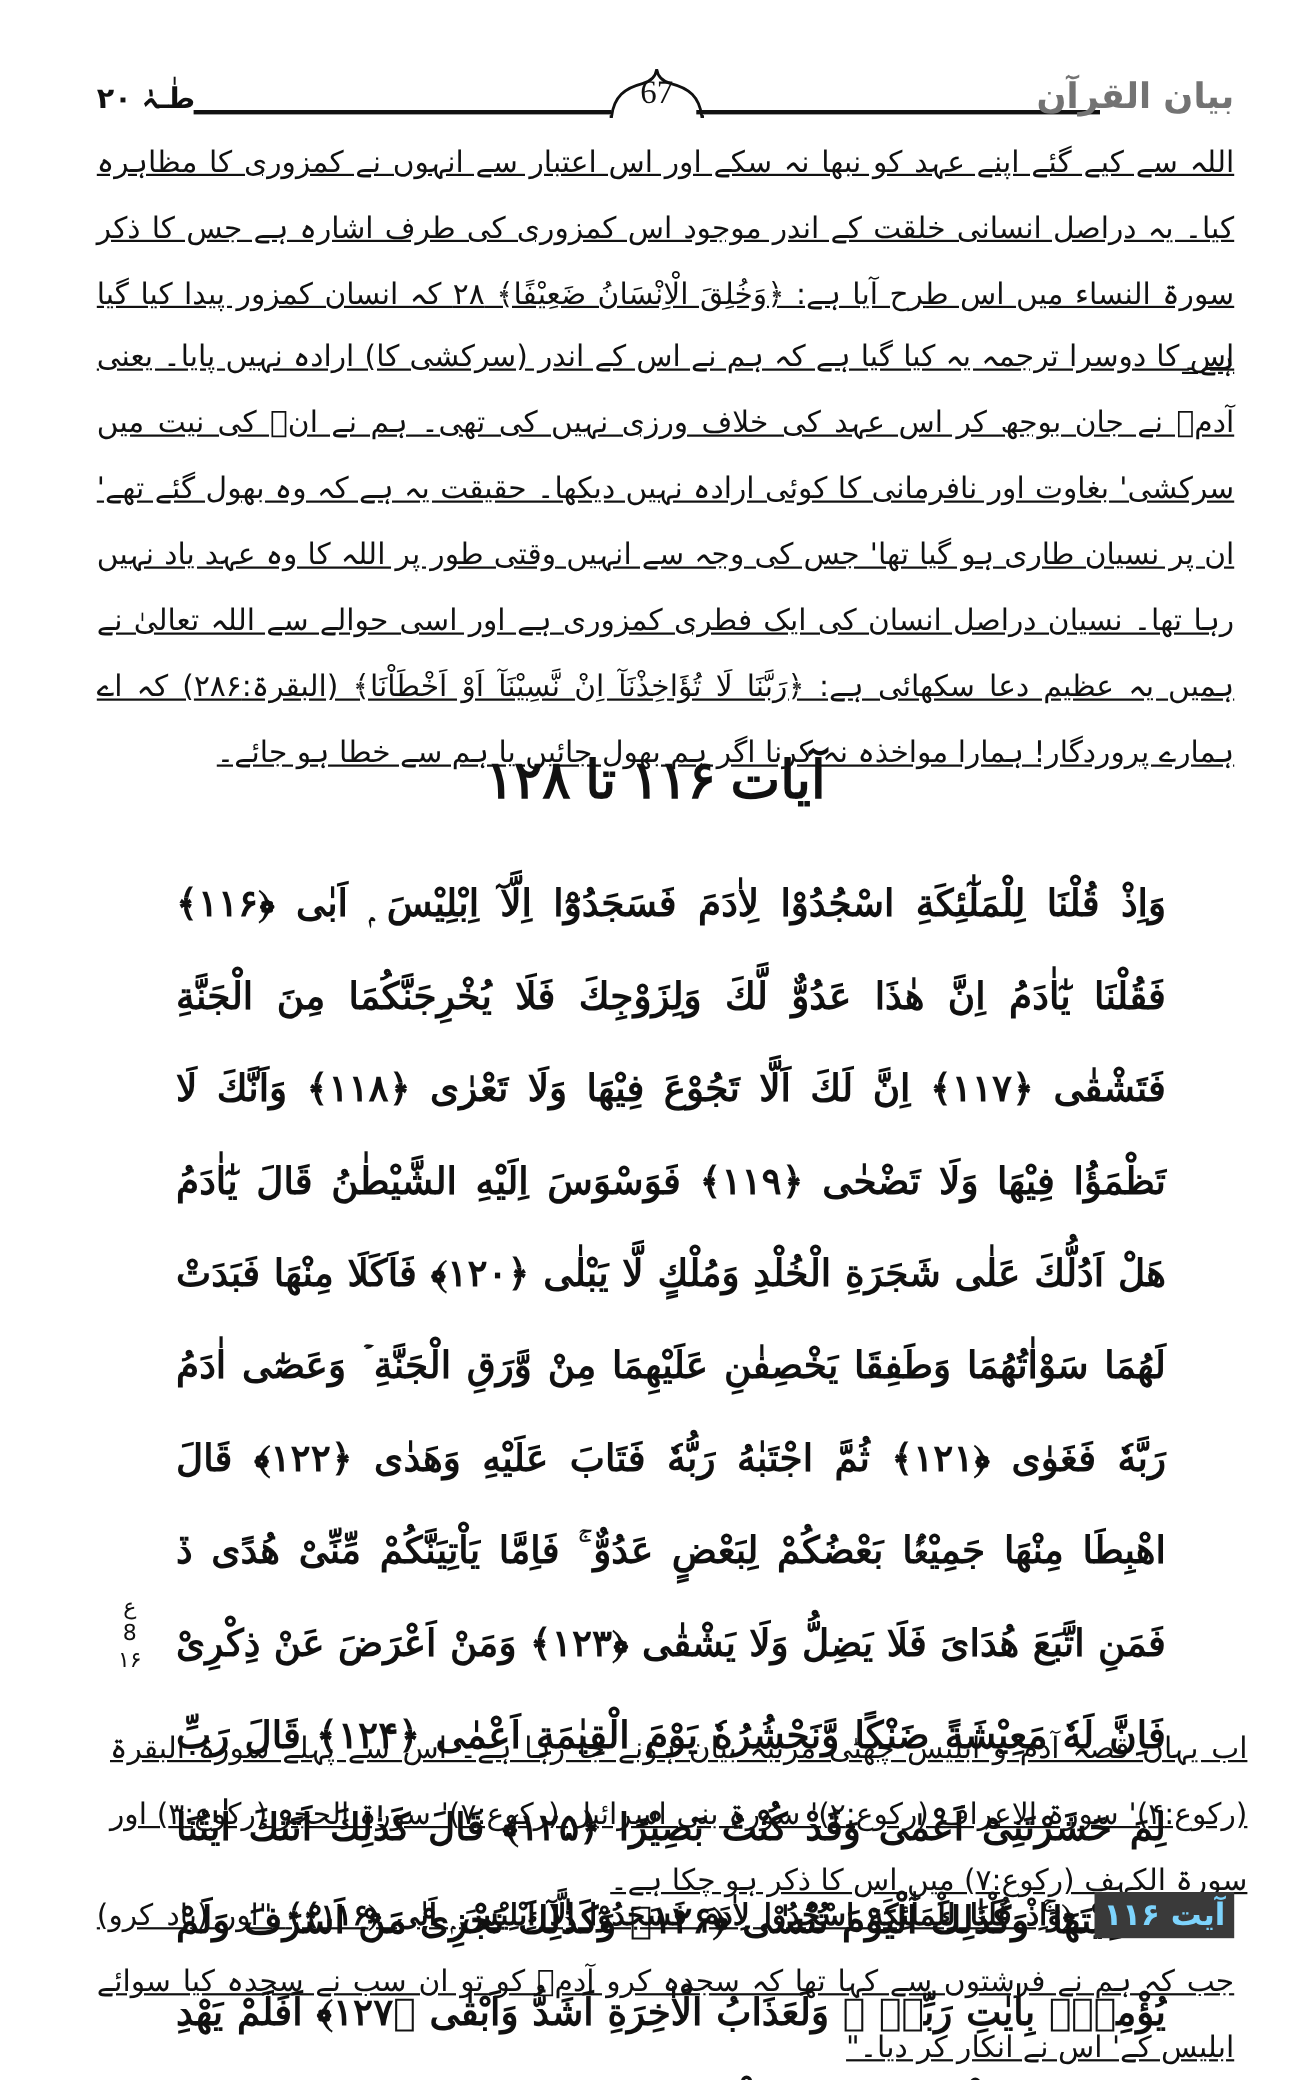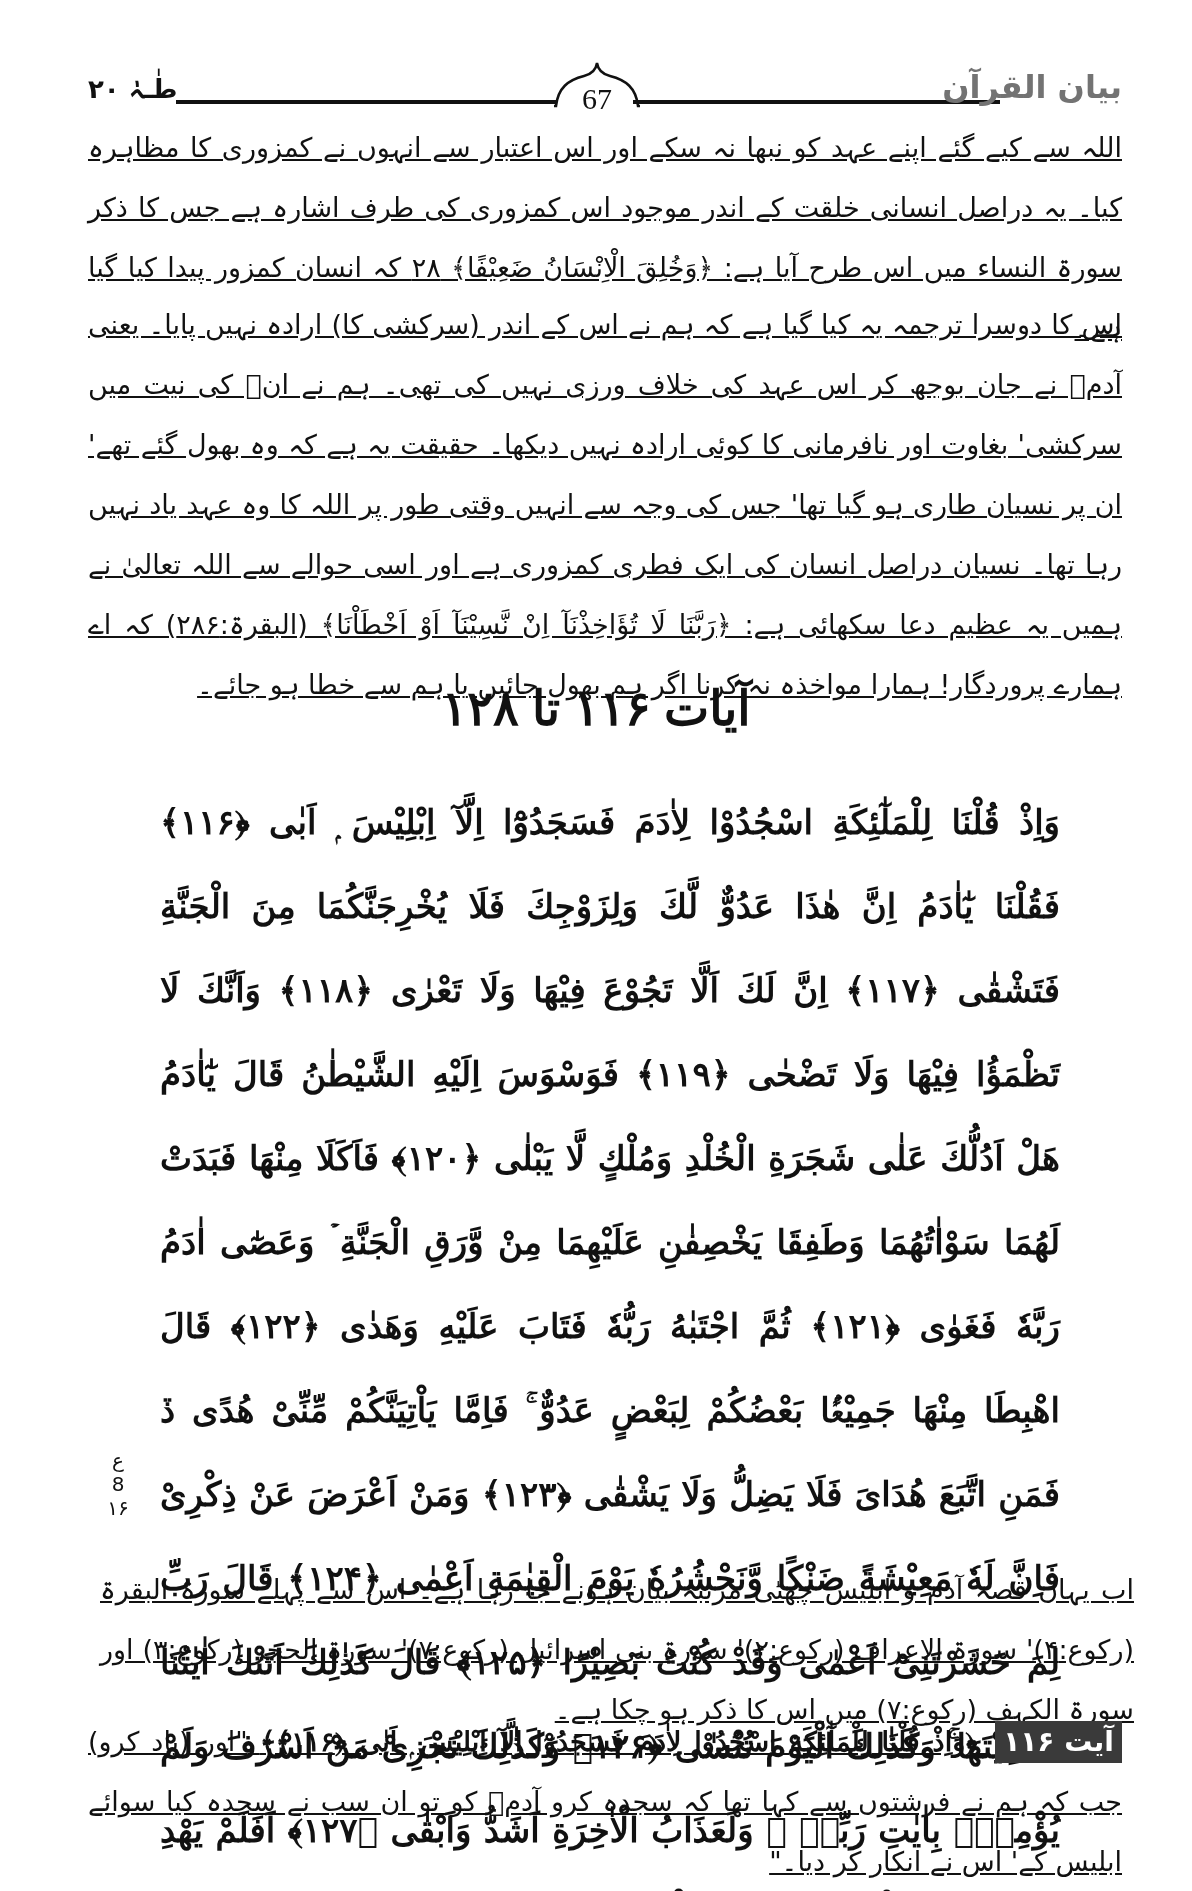--- a/index.html
+++ b/index.html
@@ -6,30 +6,30 @@
   body { width:1192px; height:1891px; position:relative; overflow:hidden; color:#111; }
   .page { position:absolute; left:0; top:0; width:1192px; height:1891px; }
   .header { position:absolute; left:88px; top:60px; width:1034px; height:52px; }
   .header .rule { position:absolute; top:40px; height:4px; background:#111; }
   .header .rule.left { left:88px; width:380px; }
   .header .rule.right { left:545px; width:367px; }
   .header .surah { position:absolute; left:0; top:14px; font-family:"DejaVu Sans", sans-serif; font-size:26px; direction:rtl;font-weight:bold; }
   .header .book { position:absolute; right:0; top:8px; font-family:"DejaVu Sans", sans-serif; font-weight:bold; font-size:32px; direction:rtl; color:#737373; }
   .arch { position:absolute; left:466px; top:0; width:86px; height:48px; }
   .arch svg { position:absolute; left:0; top:0; }
-  .arch .num { position:absolute; left:0; width:86px; top:22px; text-align:center; font-family:"Liberation Serif", serif; font-size:30px; }
+  .arch .num { position:absolute; left:0; width:86px; top:8px; text-align:center; font-family:"Liberation Serif", serif; font-size:30px; }
   .urdu { position:absolute; direction:rtl; text-align:justify; text-align-last:right; font-family:"DejaVu Sans", sans-serif; font-size:27px; line-height:60px;text-decoration:underline; }
   .p1 { left:88px; width:1034px; top:118px; }
   .p2 { left:88px; width:1034px; top:295px; }
   .ayat-heading { position:absolute; left:0; width:1192px; top:680px; text-align:center; font-family:Liberation Sans, sans-serif; font-weight:bold; font-size:48px; direction:rtl; }
   .quran { position:absolute; left:160px; width:900px; top:780px; direction:rtl; text-align:justify; text-align-last:right; font-family:"DejaVu Serif", serif; font-weight:bold; font-size:34px; line-height:84px; }
   .ruku { position:absolute; left:98px; top:1448px; width:40px; text-align:center; font-family:"DejaVu Sans", sans-serif; font-size:20px; line-height:24px; }
   .p3 { left:100px; width:1034px; top:1560px; }
   .p4 { left:88px; width:1034px; top:1712px; }
-  .ayah-label { display:inline-block; background:#3a3a3a; color:#ffffff; padding:0 8px; font-weight:bold; font-size:28px; line-height:42px; margin-left:6px; }
+  .ayah-label { display:inline-block; background:#3a3a3a; color:#7dd3fc; padding:0 8px; font-weight:bold; font-size:28px; line-height:42px; margin-left:6px; }
   .q-inline { font-family:"DejaVu Serif", serif; font-weight:bold; }
 </style>
 </head>
 <body>
 
 <div class="page">
 
   <div class="header">
     <span class="surah">طٰـہٰ ۲۰</span>
     <div class="rule left"></div>

